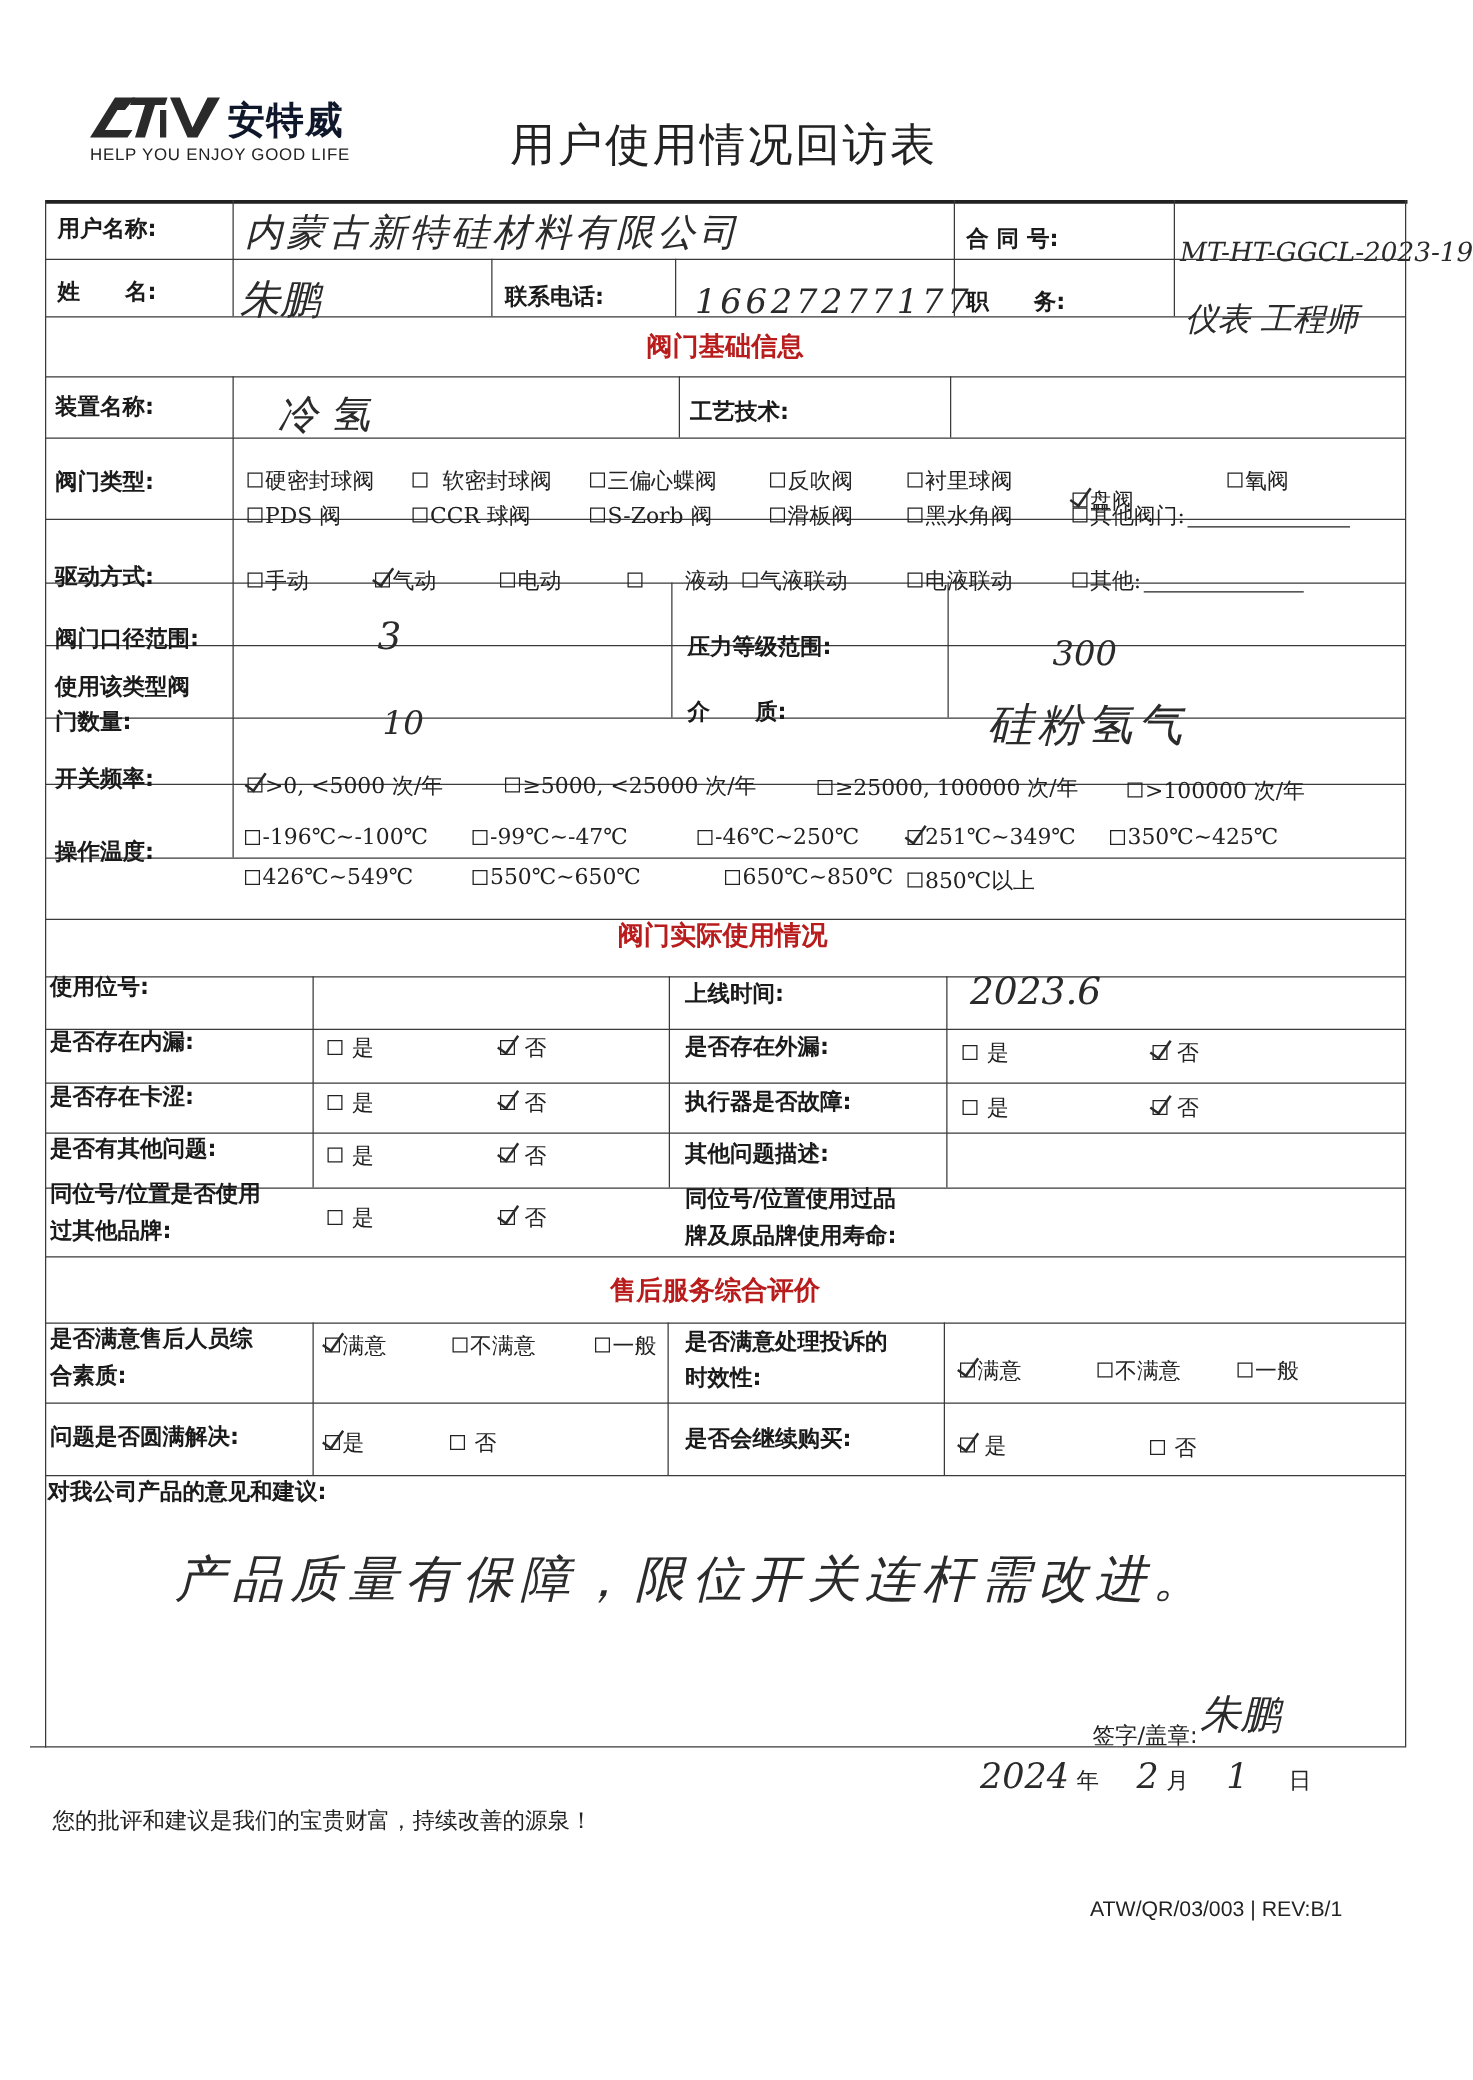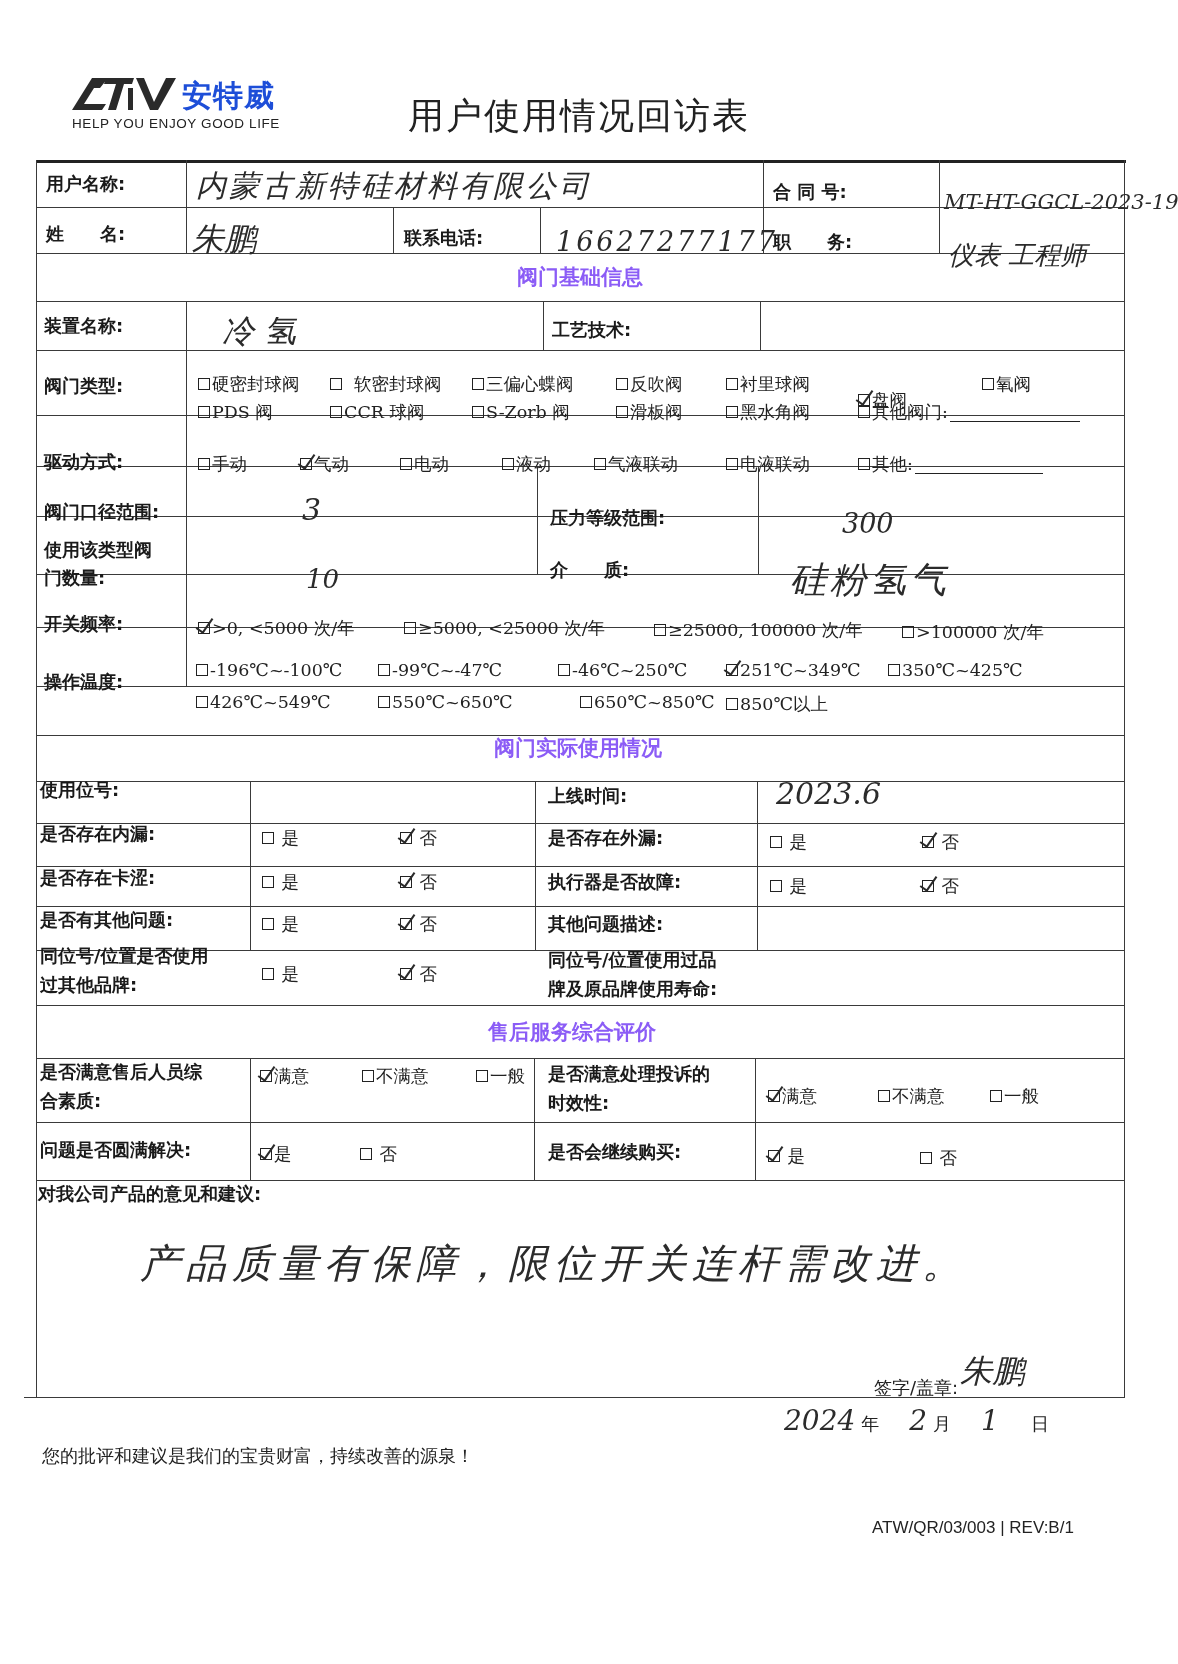--- a/index.html
+++ b/index.html
@@ -4,31 +4,31 @@
 <style>
   html, body { margin:0; padding:0; }
   body {
     width:1178px; height:1664px; background:#ffffff; position:relative; overflow:hidden;
     font-family: "DejaVu Sans", "Liberation Sans", sans-serif; color:#1a1a1a;
   }
   .abs { position:absolute; }
   
   .logo { left:72px; top:76px; width:215px; height:60px; }
   .logo-mark { position:absolute; left:0; top:0; height:36px; width:104px; }
-  .logo-cn { position:absolute; left:110px; top:0px; font-size:30px; font-weight:bold; letter-spacing:1px; color:#1d4ed8; }
+  .logo-cn { position:absolute; left:110px; top:0px; font-size:30px; font-weight:bold; letter-spacing:1px; color:#0f172a; }
   .logo-slogan { position:absolute; left:0; top:40px; font-family:"Liberation Sans", sans-serif; font-size:13.5px; letter-spacing:0.6px; color:#222; white-space:nowrap; }
   .doc-title { left:408px; top:92px; font-size:36px; letter-spacing:2px; color:#222; font-family:"DejaVu Sans", sans-serif; font-weight:normal; }
 
   
   .hline { position:absolute; height:0; border-top:1.6px solid #3a3a3a; }
   .vline { position:absolute; width:0; border-left:1.4px solid #3a3a3a; }
   .topline { border-top:3px solid #222; }
 
   .lbl { position:absolute; font-size:18px; font-weight:bold; color:#1a1a1a; white-space:nowrap; line-height:1.6; }
-  .sec { position:absolute; font-size:21px; font-weight:bold; color:#8b5cf6; white-space:nowrap; transform:translateX(-50%); }
+  .sec { position:absolute; font-size:21px; font-weight:bold; color:#b91c1c; white-space:nowrap; transform:translateX(-50%); }
   .opt { position:absolute; font-size:17.5px; color:#222; white-space:nowrap; font-family:"DejaVu Serif", "Liberation Serif", serif; display:flex; align-items:center; }
   .box { display:inline-block; width:12px; height:12px; border:1.4px solid #222; margin-right:2px; position:relative; box-sizing:border-box; }
   .box.checked::after {
     content:""; position:absolute; left:1px; top:-8px; width:7px; height:16px;
     border-right:2px solid #2a2a2a; border-bottom:2px solid #2a2a2a; transform:rotate(35deg);
   }
   .hand { position:absolute; font-family:"DejaVu Serif", "Liberation Serif", serif; font-style:italic; color:#2b2b2b; white-space:nowrap; }
   .blank-line { display:inline-block; border-bottom:1.4px solid #222; height:18px; margin-left:2px; }
   .footer-note { left:42px; top:1444px; font-size:18px; color:#222; }
   .docno { left:872px; top:1518px; font-family:"Liberation Sans", sans-serif; font-size:17px; color:#222; }
@@ -184,21 +184,21 @@
       <span>手动</span>
     </label>
   <label class="opt" style="left:300px; top:452px;">
       <span class="box checked"></span>
       <span>气动</span>
     </label>
   <label class="opt" style="left:400px; top:452px;">
       <span class="box"></span>
       <span>电动</span>
     </label>
-  <label class="opt" style="left:502px; top:452px;">
+  <label class="opt" style="left:502px; top:452px;gap:32px;">
       <span class="box"></span>
       <span>液动</span>
     </label>
   <label class="opt" style="left:594px; top:452px;">
       <span class="box"></span>
       <span>气液联动</span>
     </label>
   <label class="opt" style="left:726px; top:452px;">
       <span class="box"></span>
       <span>电液联动</span>

